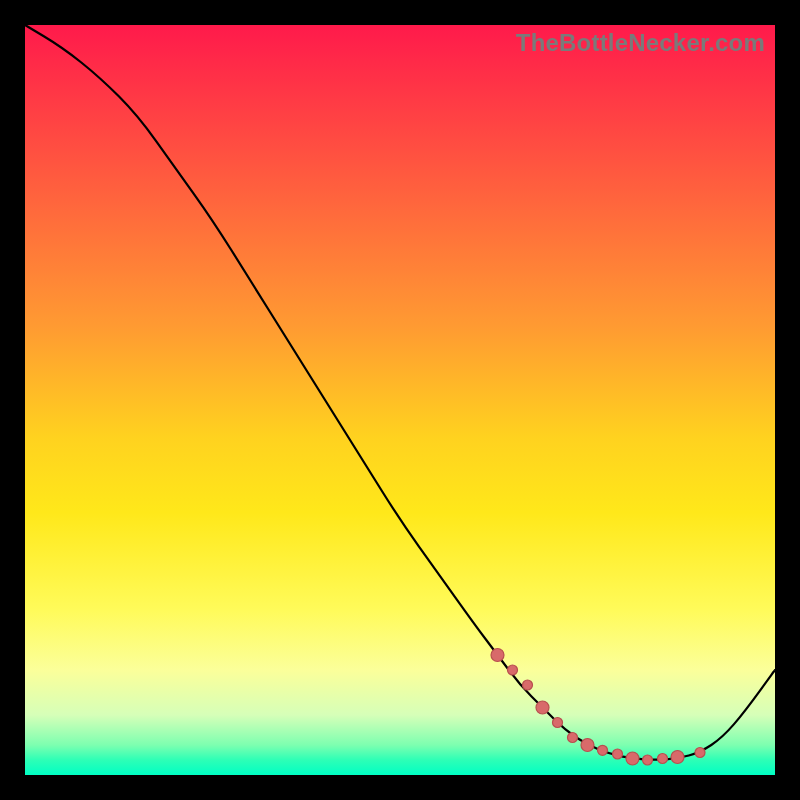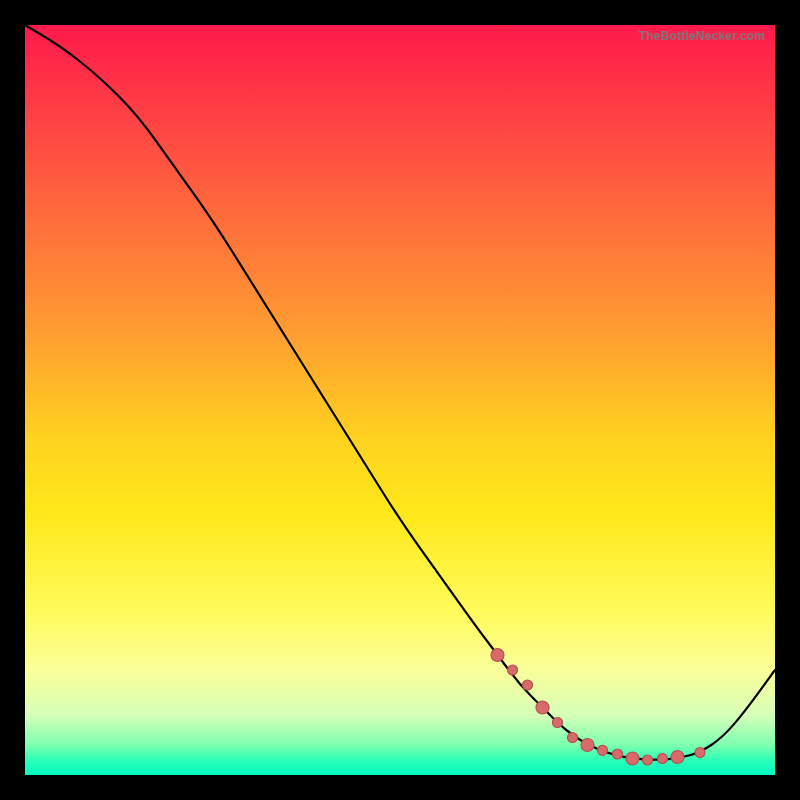--- a/index.html
+++ b/index.html
@@ -36,21 +36,21 @@
       #d6ffb8 92%,
       #7dffb0 96%,
       #2dffb6 98%,
       #00ffc4 100%
     );
   }
   .watermark {
     position: absolute;
     top: 4px;
     right: 10px;
-    font-size: 12px;
+    font-size: 24px;
     font-weight: 600;
     color: #7a7a7a;
     letter-spacing: 0.2px;
     user-select: none;
   }
   svg.overlay {
     position: absolute;
     left: 0;
     top: 0;
     width: 750px;

